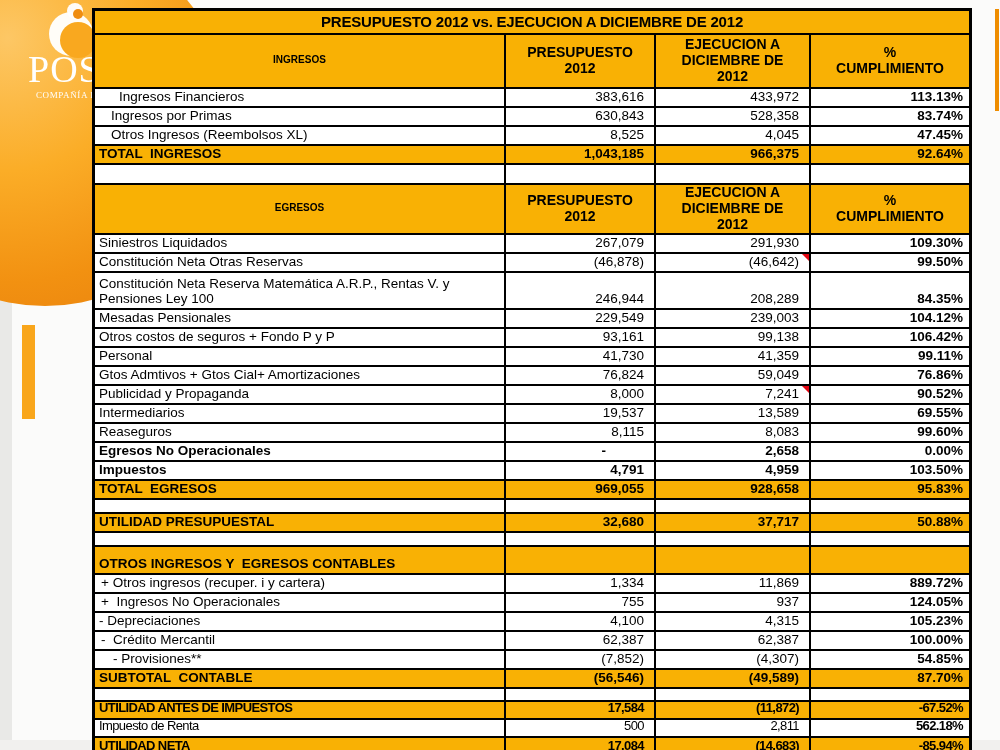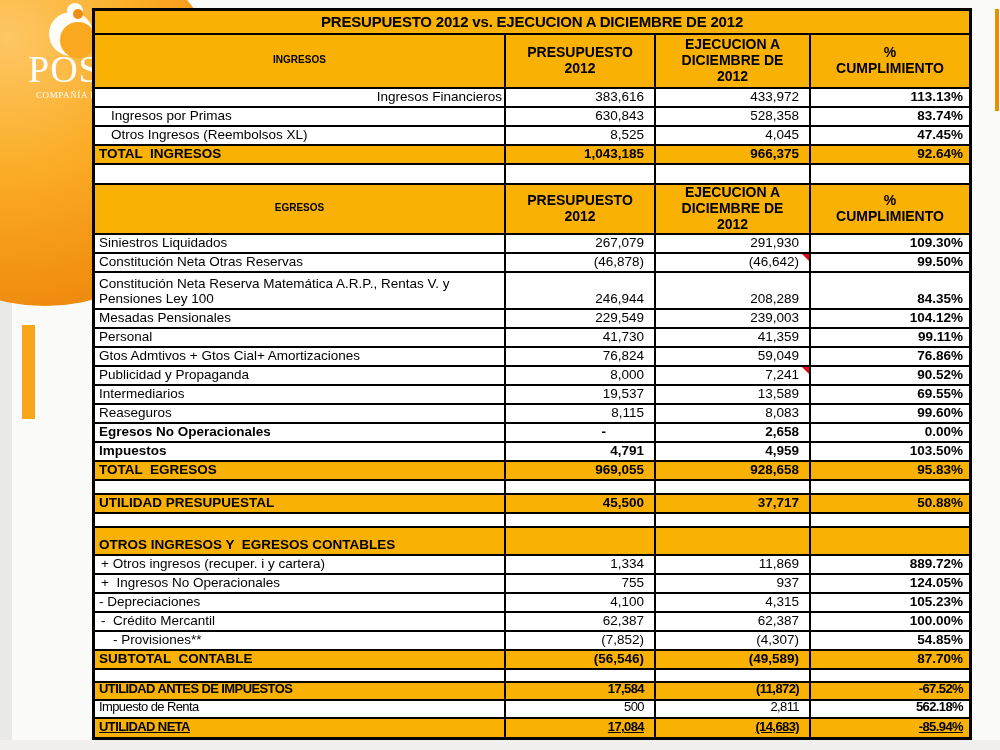--- a/index.html
+++ b/index.html
@@ -100,21 +100,21 @@
         <span class="t">EJECUCION A
 DICIEMBRE DE
 2012</span>
       </div>
       <div class="c hc">
         <span class="t">%
 CUMPLIMIENTO</span>
       </div>
     </div>
     <div class="row data" style="height: 19px;">
-      <div class="c lblc" style="padding-left: 13px; justify-content: flex-end;">
+      <div class="c lblc" style="padding-left: 24px;">
         <span class="t">Ingresos Financieros</span>
       </div>
       <div class="c numc">
         <span class="t">383,616</span>
       </div>
       <div class="c numc">
         <span class="t">433,972</span>
       </div>
       <div class="c numc pctc">
         <span class="t">113.13%</span>
@@ -238,20 +238,34 @@
       </div>
       <div class="c numc">
         <span class="t">239,003</span>
       </div>
       <div class="c numc pctc">
         <span class="t">104.12%</span>
       </div>
     </div>
     <div class="row data" style="height: 19px;">
       <div class="c lblc">
+        <span class="t">Otros costos de seguros + Fondo P y P</span>
+      </div>
+      <div class="c numc">
+        <span class="t">93,161</span>
+      </div>
+      <div class="c numc">
+        <span class="t">99,138</span>
+      </div>
+      <div class="c numc pctc">
+        <span class="t">106.42%</span>
+      </div>
+    </div>
+    <div class="row data" style="height: 19px;">
+      <div class="c lblc">
         <span class="t">Personal</span>
       </div>
       <div class="c numc">
         <span class="t">41,730</span>
       </div>
       <div class="c numc">
         <span class="t">41,359</span>
       </div>
       <div class="c numc pctc">
         <span class="t">99.11%</span>
@@ -360,21 +374,21 @@
       <div class="c "></div>
       <div class="c "></div>
       <div class="c "></div>
       <div class="c "></div>
     </div>
     <div class="row data orange bold" style="height: 19px;">
       <div class="c lblc">
         <span class="t">UTILIDAD PRESUPUESTAL</span>
       </div>
       <div class="c numc">
-        <span class="t">45,500</span>
+        <span class="t">32,680</span>
       </div>
       <div class="c numc">
         <span class="t">37,717</span>
       </div>
       <div class="c numc pctc">
         <span class="t">50.88%</span>
       </div>
     </div>
     <div class="row blank" style="height: 14px;">
       <div class="c "></div>

